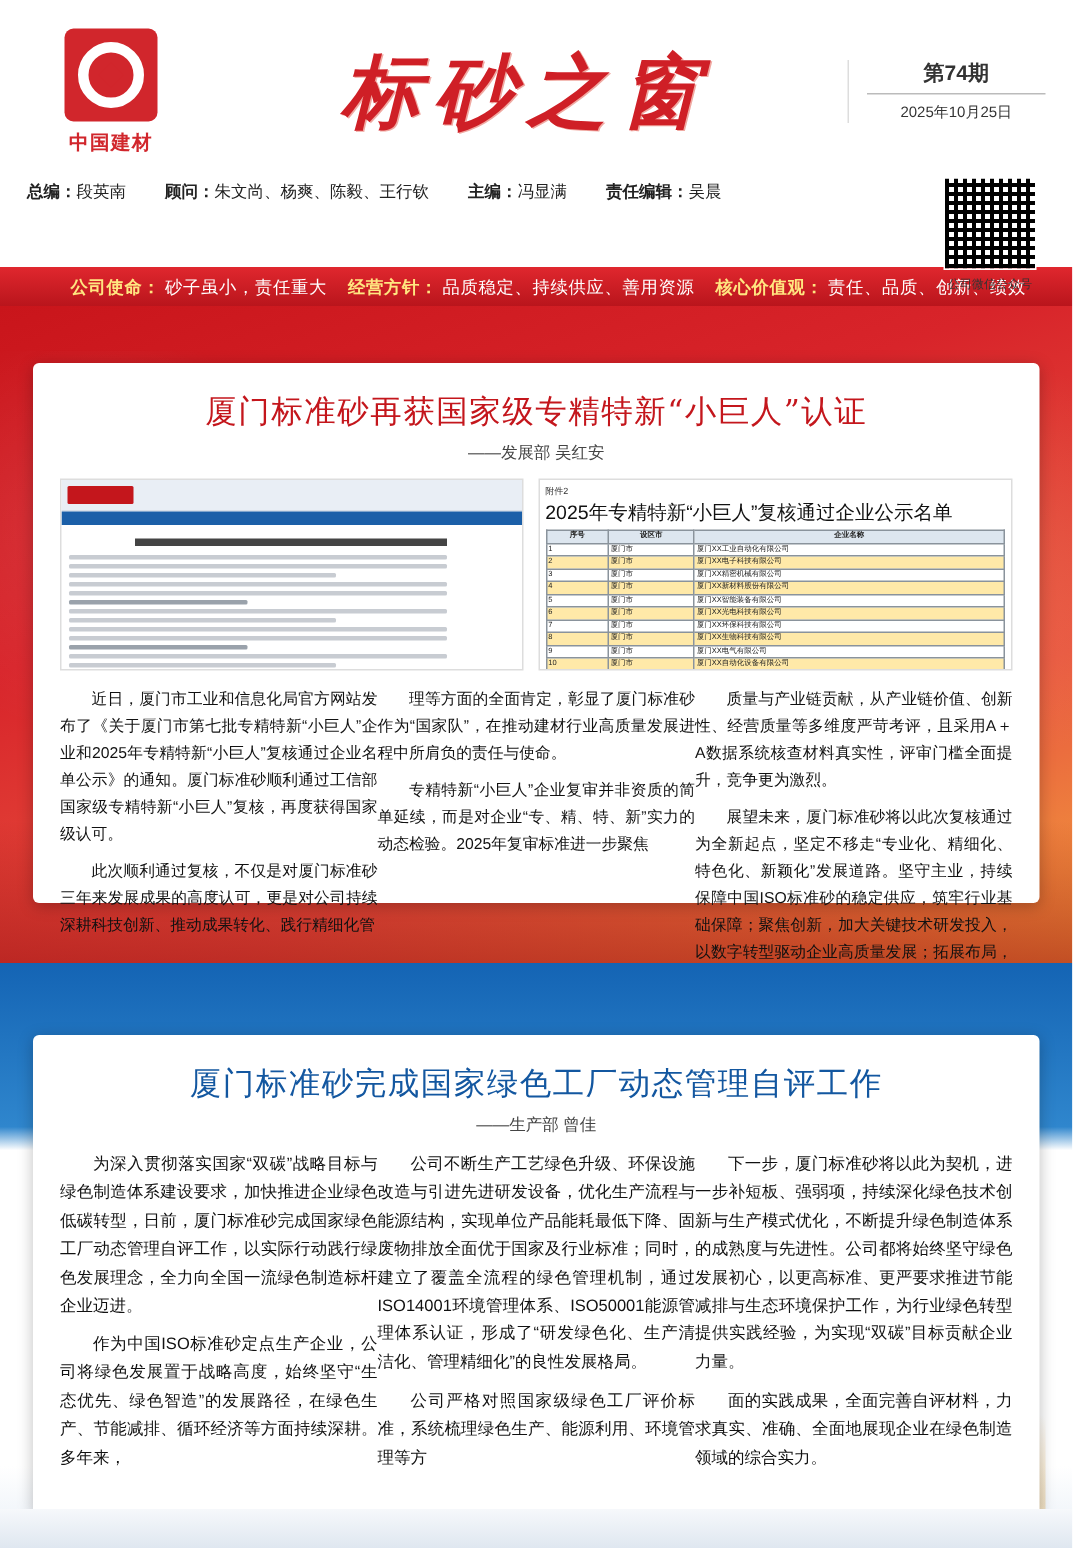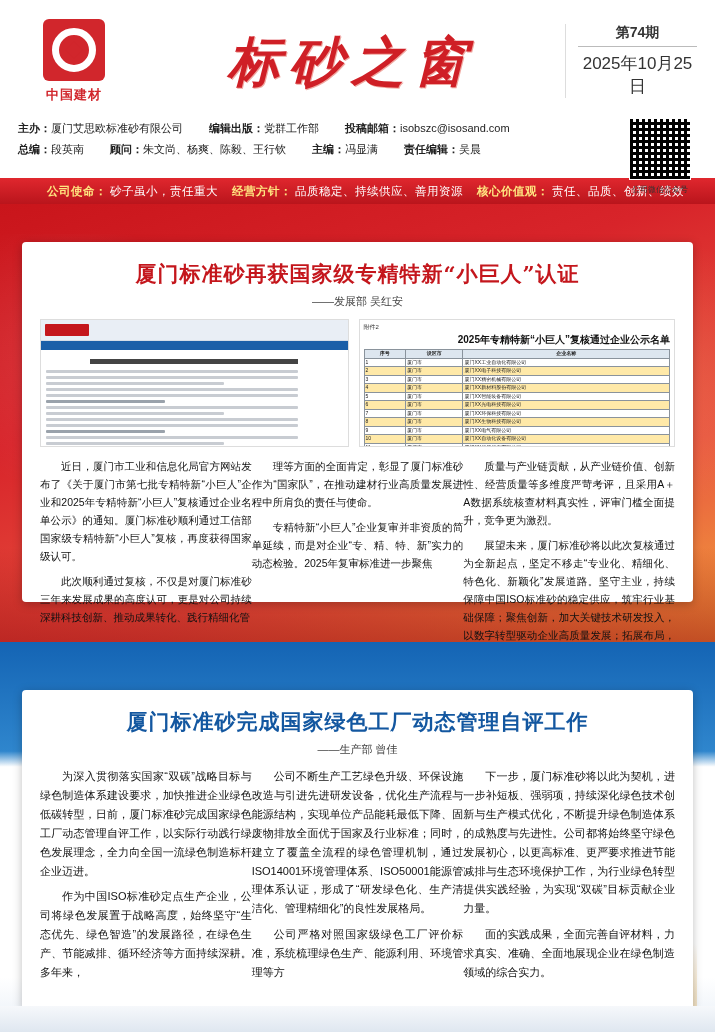--- a/index.html
+++ b/index.html
@@ -23,21 +23,21 @@
   .title-box{flex:1;text-align:center;position:relative;}
   .paper-title{
     font-family:"DejaVu Serif","Liberation Serif",serif;
     font-size:53px;font-weight:bold;color:#cf1f26;letter-spacing:9px;
     line-height:1.1;margin:0;padding-left:8px;
     text-shadow:1px 1px 0 #f0a9a2;
     font-style:italic;
   }
   .issue-box{width:132px;text-align:center;border-left:1px solid #ddd;padding-left:12px;box-sizing:border-box;}
   .issue-no{font-size:14px;color:#333;font-weight:bold;border-bottom:1px solid #bbb;padding-bottom:4px;margin-bottom:5px;}
-  .issue-date{font-size:17px;color:#333;}
+  .issue-date{font-size:10px;color:#333;}
 
   .mh-info{display:flex;align-items:flex-start;font-size:11px;color:#222;line-height:1.9;padding-top:2px;}
   .mh-info-cols{flex:1;}
   .mh-row{display:flex;}
   .mh-cell{margin-right:26px;white-space:nowrap;}
   .mh-cell b{font-weight:bold;}
   .qr-box{width:74px;text-align:center;margin-left:6px;}
   .qr{width:60px;height:60px;background:
      repeating-linear-gradient(0deg,#000 0 3px,#fff 3px 6px),
      repeating-linear-gradient(90deg,#000 0 3px,transparent 3px 6px);
@@ -63,37 +63,37 @@
   .ribbon{position:absolute;left:0;right:0;bottom:0;height:95px;
      background:linear-gradient(180deg,rgba(201,20,27,0) 0%,rgba(155,10,16,.55) 100%);}
 
   .card{
     position:absolute;left:22px;right:22px;top:38px;bottom:40px;
     background:#fff;border-radius:4px;box-shadow:0 2px 10px rgba(0,0,0,.25);
     padding:16px 18px;box-sizing:border-box;
   }
   .card2{top:48px;bottom:22px;}
   .headline{
-    text-align:center;font-size:21px;font-weight:bold;color:#c4161c;
+    text-align:center;font-size:21px;font-weight:normal;color:#c4161c;
     font-family:"DejaVu Serif","Liberation Serif",serif;letter-spacing:1px;margin:2px 0 6px;
   }
   .byline{text-align:center;font-size:11px;color:#444;margin-bottom:10px;}
   .figrow{display:flex;gap:10px;margin-bottom:10px;}
   .fig{flex:1;border:1px solid #ddd;box-sizing:border-box;overflow:hidden;background:#fff;}
   .fig-a{height:128px;background:#fff;position:relative;}
   .fig-a .fa-head{height:20px;background:#e9eef5;border-bottom:1px solid #d5dde7;display:flex;align-items:center;padding:0 4px;}
   .fig-a .fa-logo{width:44px;height:12px;background:#c4161c;border-radius:1px;}
   .fig-a .fa-nav{height:9px;background:#1b5fa8;margin:0;}
   .fig-a .fa-body{padding:5px;}
   .ln{height:3px;background:#c8ccd2;margin-bottom:3px;border-radius:1px;}
   .ln.s{width:60%}.ln.m{width:85%}.ln.t{width:40%;background:#9aa2ab}
   .fa-title{height:5px;width:70%;background:#444;margin:4px auto 6px;}
   .fig-b{height:128px;background:#fff;position:relative;padding:3px 4px;box-sizing:border-box;}
   .tbl-cap{font-size:6px;color:#333;margin-bottom:1px;}
-  .tbl-title{font-size:10px;font-weight:bold;text-align:right;color:#111;margin-bottom:2px;}
+  .tbl-title{font-size:13px;font-weight:normal;text-align:left;color:#111;margin-bottom:2px;}
   table.mini{width:100%;border-collapse:collapse;font-size:5px;}
   table.mini td,table.mini th{border:.5px solid #8a939c;padding:0 1px;line-height:1.5;color:#222;}
   table.mini th{background:#dde6ef;font-weight:bold;}
   table.mini tr.hl td{background:#ffe9a8;}
   .cols{display:flex;font-size:10.5px;line-height:1.72;color:#111;text-align:justify;}
   .cols p{margin:0 0 7px;text-indent:2em;}
   .col{flex:1;}
 
   .headline2{color:#1357a0;}
   .cols2{font-size:11px;}
@@ -122,25 +122,20 @@
         <div class="paper-title">标砂之窗</div>
       </div>
       <div class="issue-box">
         <div class="issue-no">第74期</div>
         <div class="issue-date">2025年10月25日</div>
       </div>
     </div>
 
     <div class="mh-info">
       <div class="mh-info-cols">
-        <div class="mh-row">
-          <div class="mh-cell"><b>主办：</b><span>厦门艾思欧标准砂有限公司</span></div>
-          <div class="mh-cell"><b>编辑出版：</b><span>党群工作部</span></div>
-          <div class="mh-cell"><b>投稿邮箱：</b><span>isobszc@isosand.com</span></div>
-        </div>
         <div class="mh-row">
           <div class="mh-cell"><b>总编：</b><span>段英南</span></div>
           <div class="mh-cell"><b>顾问：</b><span>朱文尚、杨爽、陈毅、王行钦</span></div>
           <div class="mh-cell"><b>主编：</b><span>冯显满</span></div>
           <div class="mh-cell"><b>责任编辑：</b><span>吴晨</span></div>
         </div>
       </div>
       <div class="qr-box">
         <div class="qr"></div>
         <div class="qr-cap">公司微信公众号</div>

